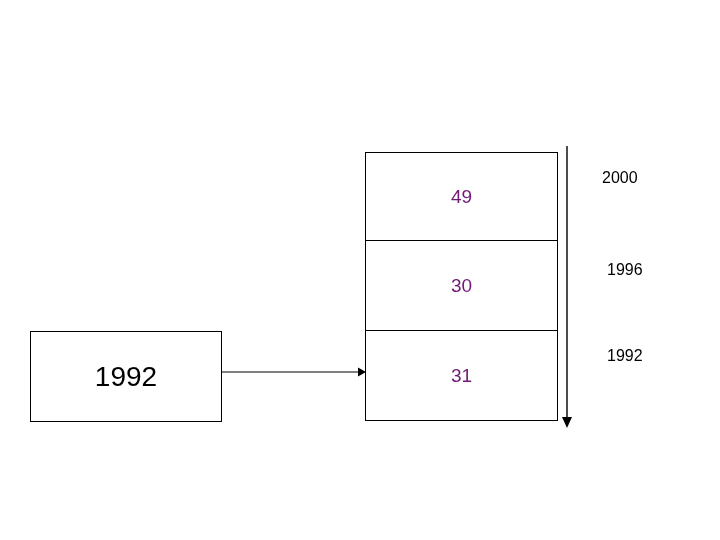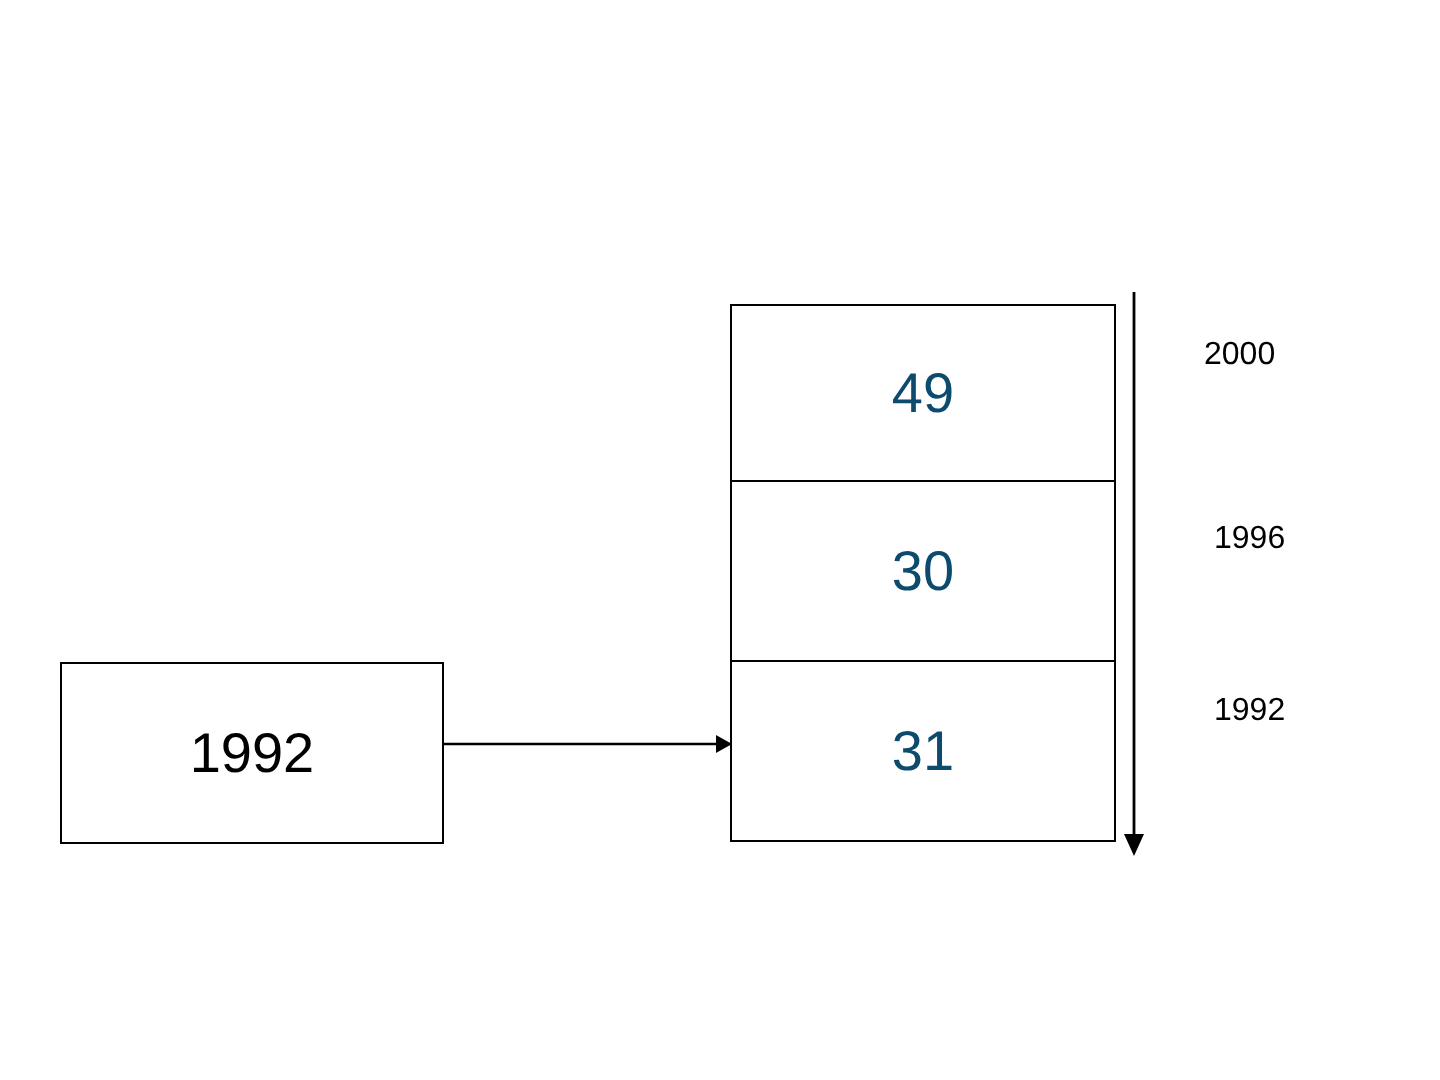--- a/index.html
+++ b/index.html
@@ -70,23 +70,23 @@
     justify-content: center;
     border-bottom: 1px solid #000000;
   }
   .stack-row:last-child {
     border-bottom: none;
   }
   .stack-row.r0 { height: 88px; }
   .stack-row.r1 { height: 90px; text-align: right; }
   .stack-row.r2 { height: 89px; }
   .stack-cell-value {
-    font-size: 28px;
+    font-size: 19px;
     line-height: 1;
-    color: #0c4a6e;
+    color: #701a75;
   }
 
   
   .timeline-axis {
     position: absolute;
     left: 556px;
     top: 146px;
     width: 22px;
     height: 284px;
     pointer-events: none;

